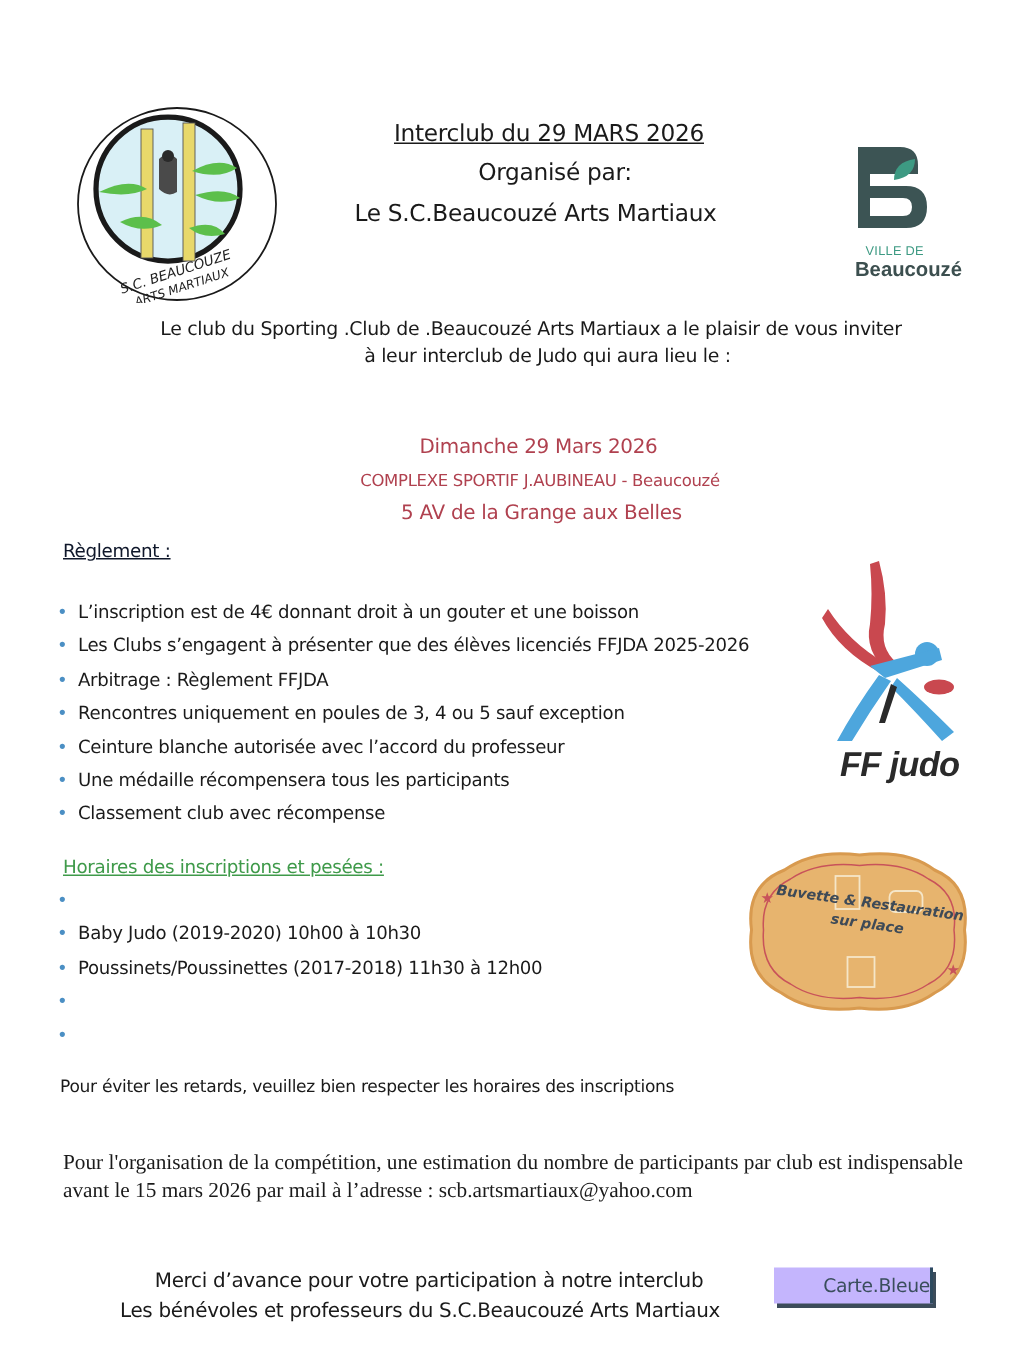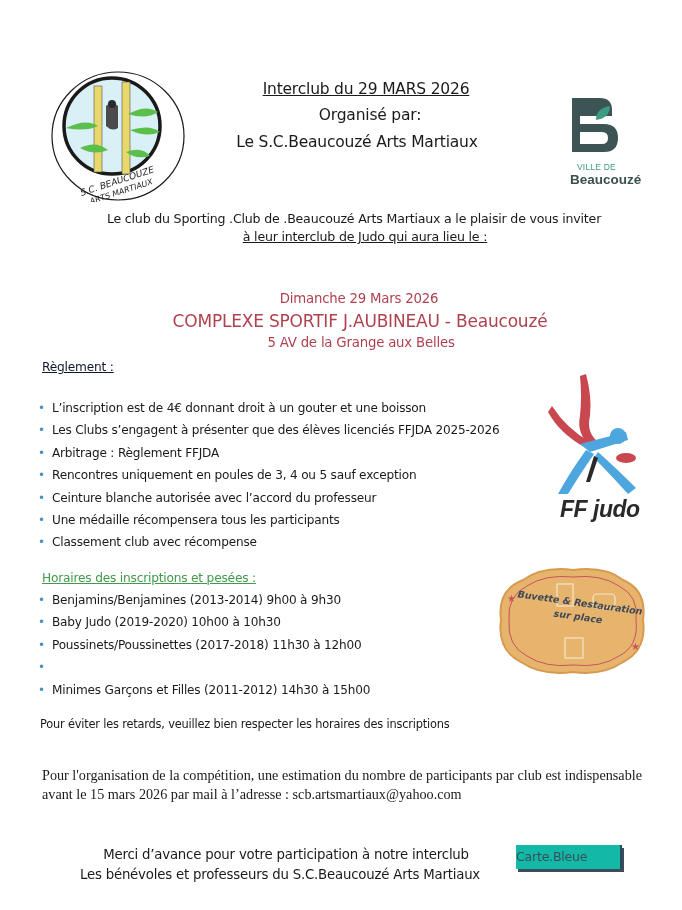--- a/index.html
+++ b/index.html
@@ -18,25 +18,25 @@
   
   .club-logo { left: 46px; top: 66px; width: 140px; height: 136px; }
 
   
   .ville-logo { left: 560px; top: 94px; width: 80px; height: 100px; }
   .ville-small { position: absolute; left: 17px; top: 68px; font-size: 8.5px; color: #3d9a83; font-family: "Liberation Sans", sans-serif; letter-spacing: 0.2px; }
   .ville-big { position: absolute; left: 10px; top: 78px; font-size: 13.5px; color: #3c4f4f; font-family: "Liberation Sans", sans-serif; font-weight: bold; }
 
   .intro { left: 0; width: 674px; top: 210px; text-align: center; font-size: 12.6px; line-height: 18px; }
   .intro .l1 { display: block; padding-left: 34px; }
-  .intro .l2 { display: block; padding-left: 56px; text-decoration: underline; }
+  .intro .l2 { display: block; padding-left: 56px; }
 
   .event { left: 0; width: 682px; top: 288px; text-align: center; color: #b0414f; font-size: 13.3px; line-height: 22px; }
   .event .e1 { display: block; padding-left: 36px; }
-  .event .e2 { display: block; padding-left: 38px; font-size: 17px; }
+  .event .e2 { display: block; padding-left: 38px; font-size: 11px; }
   .event .e3 { display: block; padding-left: 40px; }
 
   .section-title { font-size: 12.2px; text-decoration: underline; }
   .reglement-title { left: 42px; top: 360px; color: #0f172a; }
   .horaires-title { left: 42px; top: 571px; color: #3f9a4a; }
 
   ul.blist { list-style: none; margin: 0; padding: 0; }
   ul.blist li { font-size: 12.1px; height: 22.4px; line-height: 22.4px; white-space: nowrap; position: relative; padding-left: 14px; }
   ul.blist li .bullet { position: absolute; left: 0; top: 0; color: #4b8fc4; font-size: 12px; }
   .reglement-list { left: 38px; top: 397px; }
@@ -44,22 +44,22 @@
 
   .retards { left: 40px; top: 717px; font-size: 11.4px; }
 
   .orga { left: 42px; top: 766px; font-family: "Liberation Serif", serif; font-size: 14.2px; line-height: 19px; color: #1a1a1a; }
 
   .merci { left: 0; width: 560px; top: 845px; text-align: center; font-size: 13.3px; line-height: 20px; }
   .merci .m1 { display: block; padding-left: 12px; }
   .merci .m2 { display: block; padding-left: 0px; }
 
   
-  .cb { left: 516px; top: 845px; width: 104px; height: 24px; background: #14b8a6; color: #3a4e5c;
-    font-size: 12.5px; line-height: 24px; text-align: left;
+  .cb { left: 516px; top: 845px; width: 104px; height: 24px; background: #c4b5fd; color: #3a4e5c;
+    font-size: 12.5px; line-height: 24px; text-align: right;
     box-shadow: 2px 3px 0 #3c4c5a; border-right: 2px solid #2d4a5e; }
 
   
   .ffjudo { left: 540px; top: 372px; width: 110px; height: 160px; }
   .ffjudo-text { position: absolute; left: 20px; top: 124px; font-family: "Liberation Sans", sans-serif; font-weight: bold; font-style: italic; font-size: 23px; color: #2a2a2a; letter-spacing: -0.5px; }
 
   
   .buvette { left: 493px; top: 566px; width: 158px; height: 110px; }
   .buvette-text { position: absolute; left: 6px; top: 30px; width: 160px; transform: rotate(8deg); font-size: 9.5px; font-weight: bold; font-style: italic; color: #3e4a57; text-align: center; line-height: 14px; }
 </style>
@@ -130,25 +130,25 @@
     <path d="M46 78 Q30 100 18 122 L28 122 Q40 102 54 82Z" fill="#4da6dd"></path>
     <path d="M58 80 Q76 96 96 116 L88 122 Q70 102 54 86Z" fill="#4da6dd"></path>
     <ellipse cx="86" cy="86" rx="10" ry="5" fill="#c9484f"></ellipse>
     <path d="M54 84 L46 110 L50 110 L58 86Z" fill="#2a2a2a"></path>
   </svg>
   <div class="ffjudo-text">FF judo</div>
 </div>
 
 <div class="abs section-title horaires-title hand">Horaires des inscriptions et pesées :</div>
 <ul class="abs blist horaires-list hand">
-  <li><span class="bullet">•</span><span>Benjamins/Benjamines (2013-2014) 9h00 à 9h30</span></li>
+  <li><span class="bullet">•</span></li>
   <li><span class="bullet">•</span><span>Baby Judo (2019-2020) 10h00 à 10h30</span></li>
   <li><span class="bullet">•</span><span>Poussinets/Poussinettes (2017-2018) 11h30 à 12h00</span></li>
   <li><span class="bullet">•</span></li>
-  <li><span class="bullet">•</span><span>Minimes Garçons et Filles (2011-2012) 14h30 à 15h00</span></li>
+  <li><span class="bullet">•</span></li>
 </ul>
 
 <div class="abs buvette">
   <svg width="158" height="110" viewBox="0 0 158 110">
     <path d="M30 14 Q50 0 80 4 Q112 0 130 14 Q154 24 150 54 Q154 84 130 96 Q110 110 80 106 Q48 110 28 96 Q4 84 8 54 Q4 24 30 14Z" fill="#e7b46e" stroke="#d89a4f" stroke-width="2"></path>
     <path d="M34 20 Q52 8 80 11 Q108 8 126 20 Q146 30 143 54 Q146 80 126 90 Q108 102 80 99 Q52 102 34 90 Q14 80 16 54 Q14 30 34 20Z" fill="none" stroke="#c8535a" stroke-width="1"></path>
     <text x="14" y="36" font-size="10" fill="#c8535a">★</text>
     <text x="138" y="84" font-size="10" fill="#c8535a">★</text>
     <rect x="64" y="18" width="16" height="22" fill="none" stroke="#f5e6c8" stroke-width="1.2"></rect>
     <rect x="100" y="28" width="22" height="14" rx="4" fill="none" stroke="#f5e6c8" stroke-width="1.2"></rect>

